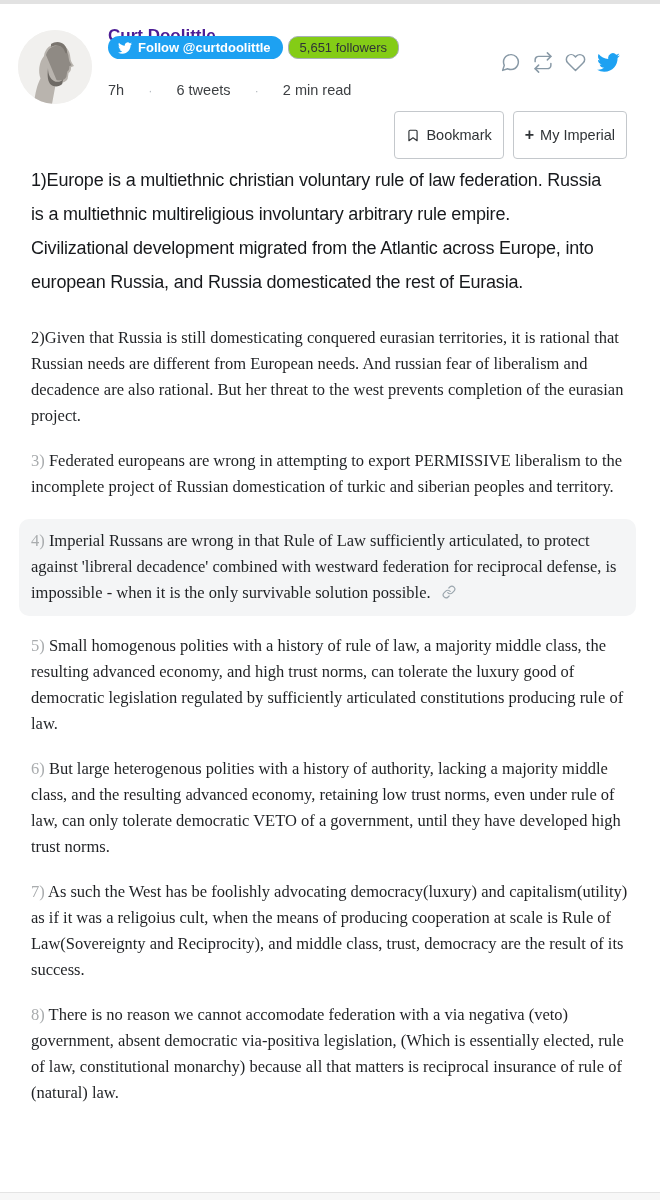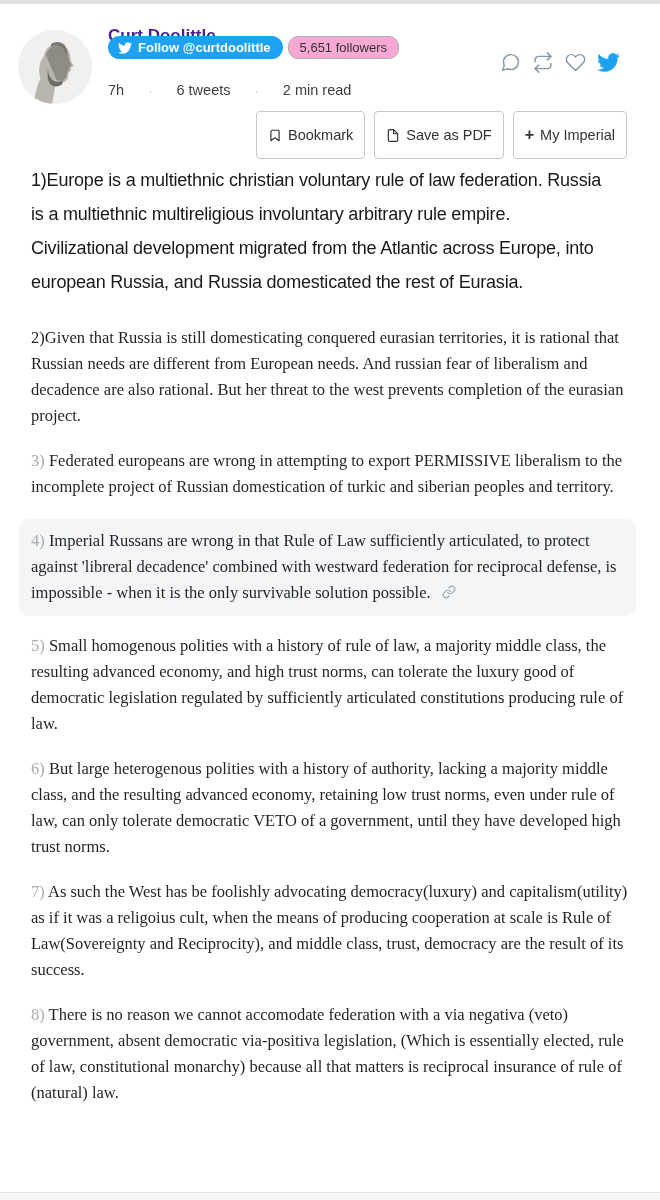--- a/index.html
+++ b/index.html
@@ -41,21 +41,21 @@
     background: #1da1f2; color: #ffffff;
     border: none; border-radius: 12px;
     padding: 4px 12px 4px 10px;
     font-size: 13px; font-weight: bold;
     font-family: "Liberation Sans", sans-serif;
     cursor: pointer;
   }
   .followers-pill {
     display: inline-flex; align-items: center;
     border: 1px solid #a8b0b8; border-radius: 10px;
-    background: #f9a8d4; color: #2f3336;
+    background: #84cc16; color: #2f3336;
     padding: 3px 11px; font-size: 13px;
   }
 
   .meta-row {
     position: absolute; left: 108px; top: 58px;
     font-size: 14.5px; color: #3d4043;
     display: flex; align-items: center; gap: 24px;
   }
   .meta-dot { color: #b9bec3; font-size: 13px; }
 
@@ -179,27 +179,20 @@
     </span>
   </div>
 </div>
 
 <div class="actions">
   <button class="action-btn">
     <svg width="14" height="15" viewBox="0 0 24 24" fill="none" stroke="#2f3336" stroke-width="2" stroke-linecap="round" stroke-linejoin="round">
       <path d="M19 21l-7-5-7 5V5a2 2 0 012-2h10a2 2 0 012 2z"></path>
     </svg>
     <span>Bookmark</span>
-  </button>
-  <button class="action-btn">
-    <svg width="14" height="15" viewBox="0 0 24 24" fill="none" stroke="#2f3336" stroke-width="2" stroke-linecap="round" stroke-linejoin="round">
-      <path d="M13 2H6a2 2 0 00-2 2v16a2 2 0 002 2h12a2 2 0 002-2V9z"></path>
-        <polyline points="13 2 13 9 20 9"></polyline>
-    </svg>
-    <span>Save as PDF</span>
   </button>
   <button class="action-btn">
     <span class="plus-glyph">+</span>
     <span>My Imperial</span>
   </button>
 </div>
 
 <div class="content">
     <p class="tweet lead">1)Europe is a multiethnic christian voluntary rule of law federation. Russia is a multiethnic multireligious involuntary arbitrary rule empire. Civilizational development migrated from the Atlantic across Europe, into european Russia, and Russia domesticated the rest of Eurasia.</p>
     <p class="tweet">2)Given that Russia is still domesticating conquered eurasian territories, it is rational that Russian needs are different from European needs. And russian fear of liberalism and decadence are also rational. But her threat to the west prevents completion of the eurasian project.</p>

